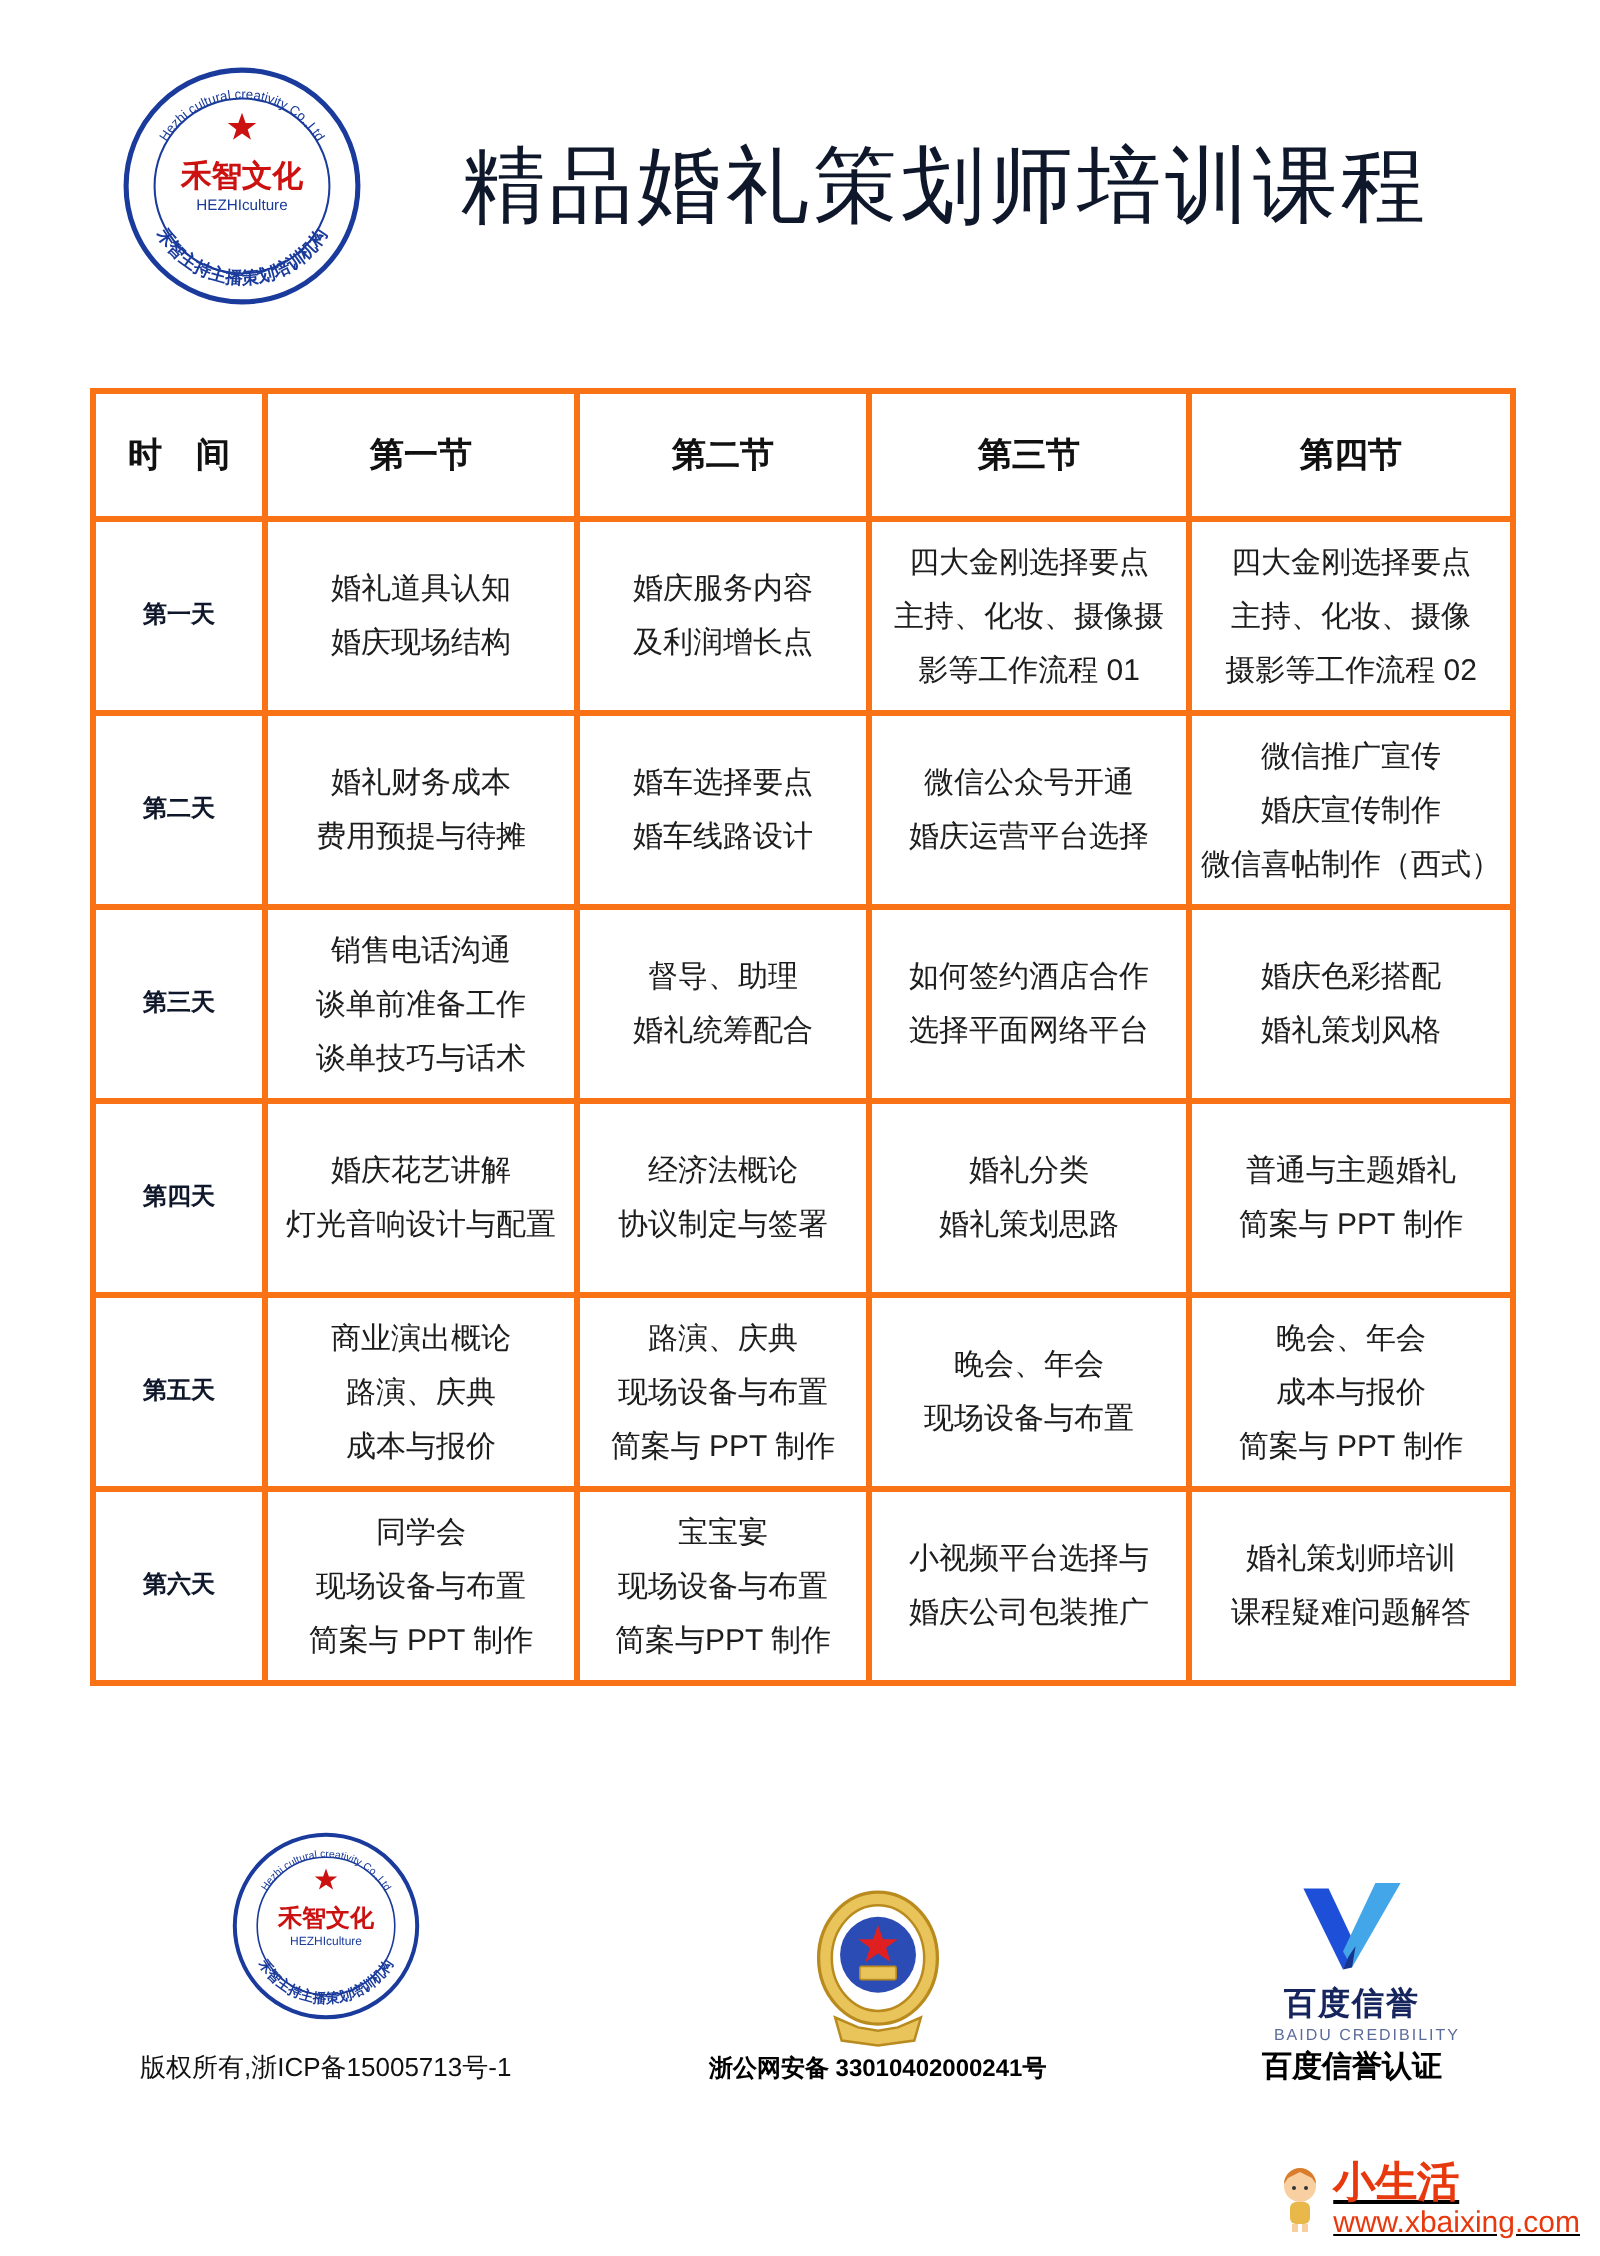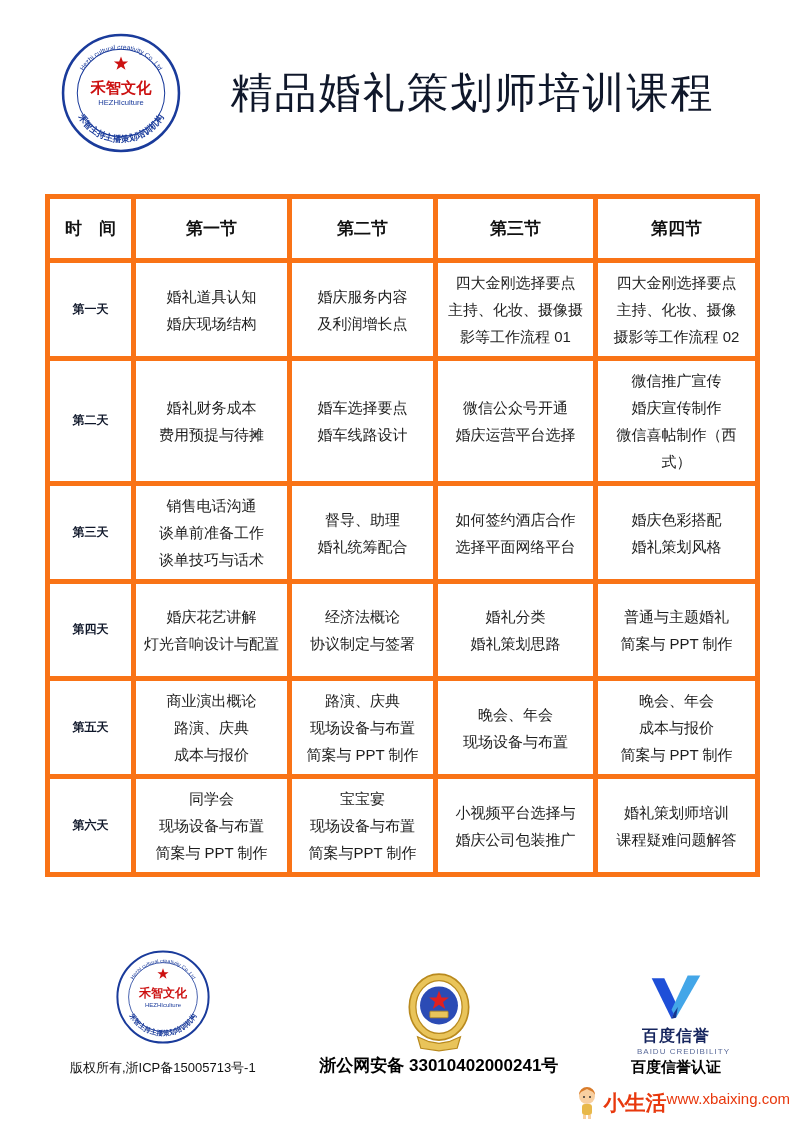--- a/index.html
+++ b/index.html
@@ -13,46 +13,46 @@
   .logo-badge { width:122px; height:122px; flex:0 0 auto; }
   .page-title {
     flex:1; margin:0 0 0 8px; text-align:center;
     font-size:42px; font-weight:400; letter-spacing:2px; color:#0f172a;
     font-family:"Liberation Serif","DejaVu Serif",serif;
   }
   
   .table-wrap { padding:34px 45px 0 45px; }
   table.course { width:710px; border-collapse:collapse; table-layout:fixed; }
   table.course th, table.course td {
-    border:5px solid #f97316; text-align:center; vertical-align:middle;
+    border:3px solid #f97316; text-align:center; vertical-align:middle;
     white-space:pre-line; padding:6px 4px;
   }
   table.course thead th { height:64px; font-size:17px; font-weight:700; color:#111; }
   table.course td { height:97px; font-size:15px; line-height:1.8; color:#1d1d1d; }
   table.course td.day { font-size:12px; font-weight:700; color:#0f172a; }
   
   .footer {
     margin-top:72px; padding:0 70px; display:flex;
     justify-content:space-between; align-items:flex-end;
   }
   .footer-col { display:flex; flex-direction:column; align-items:center; }
   .footer-logo { width:96px; height:96px; }
   .copyright { margin-top:14px; font-size:13px; color:#111; }
   .police-badge { width:66px; height:84px; }
-  .police-text { margin-top:0; font-size:17px; font-weight:700; color:#000; }
+  .police-text { margin-top:0; font-size:12px; font-weight:700; color:#000; }
   .baidu-logo { width:54px; height:48px; }
   .baidu-name { margin-top:4px; font-size:16px; font-weight:700; color:#16255e; letter-spacing:1px; }
   .baidu-en { font-size:8px; color:#5b6b9a; letter-spacing:1px;margin-left:15px; }
   .baidu-cert { margin-top:2px; font-size:15px; font-weight:700; color:#000; }
   
   .watermark {
     position:absolute; right:10px; bottom:8px; display:flex; align-items:center; gap:4px;
   }
   .wm-icon { width:26px; height:34px; }
-  .wm-text { display:flex; flex-direction:row; line-height:1.1; }
+  .wm-text { display:flex; flex-direction:column; line-height:1.1;text-decoration:underline; }
   .wm-name { color:#e8380d; font-size:21px; font-weight:900; }
   .wm-url  { color:#e8380d; font-size:15px; }
 </style>
 </head>
 <body>
 
 <div class="page">
 
   <div class="header">
     <svg class="logo-badge" viewBox="0 0 120 120" aria-hidden="true">

